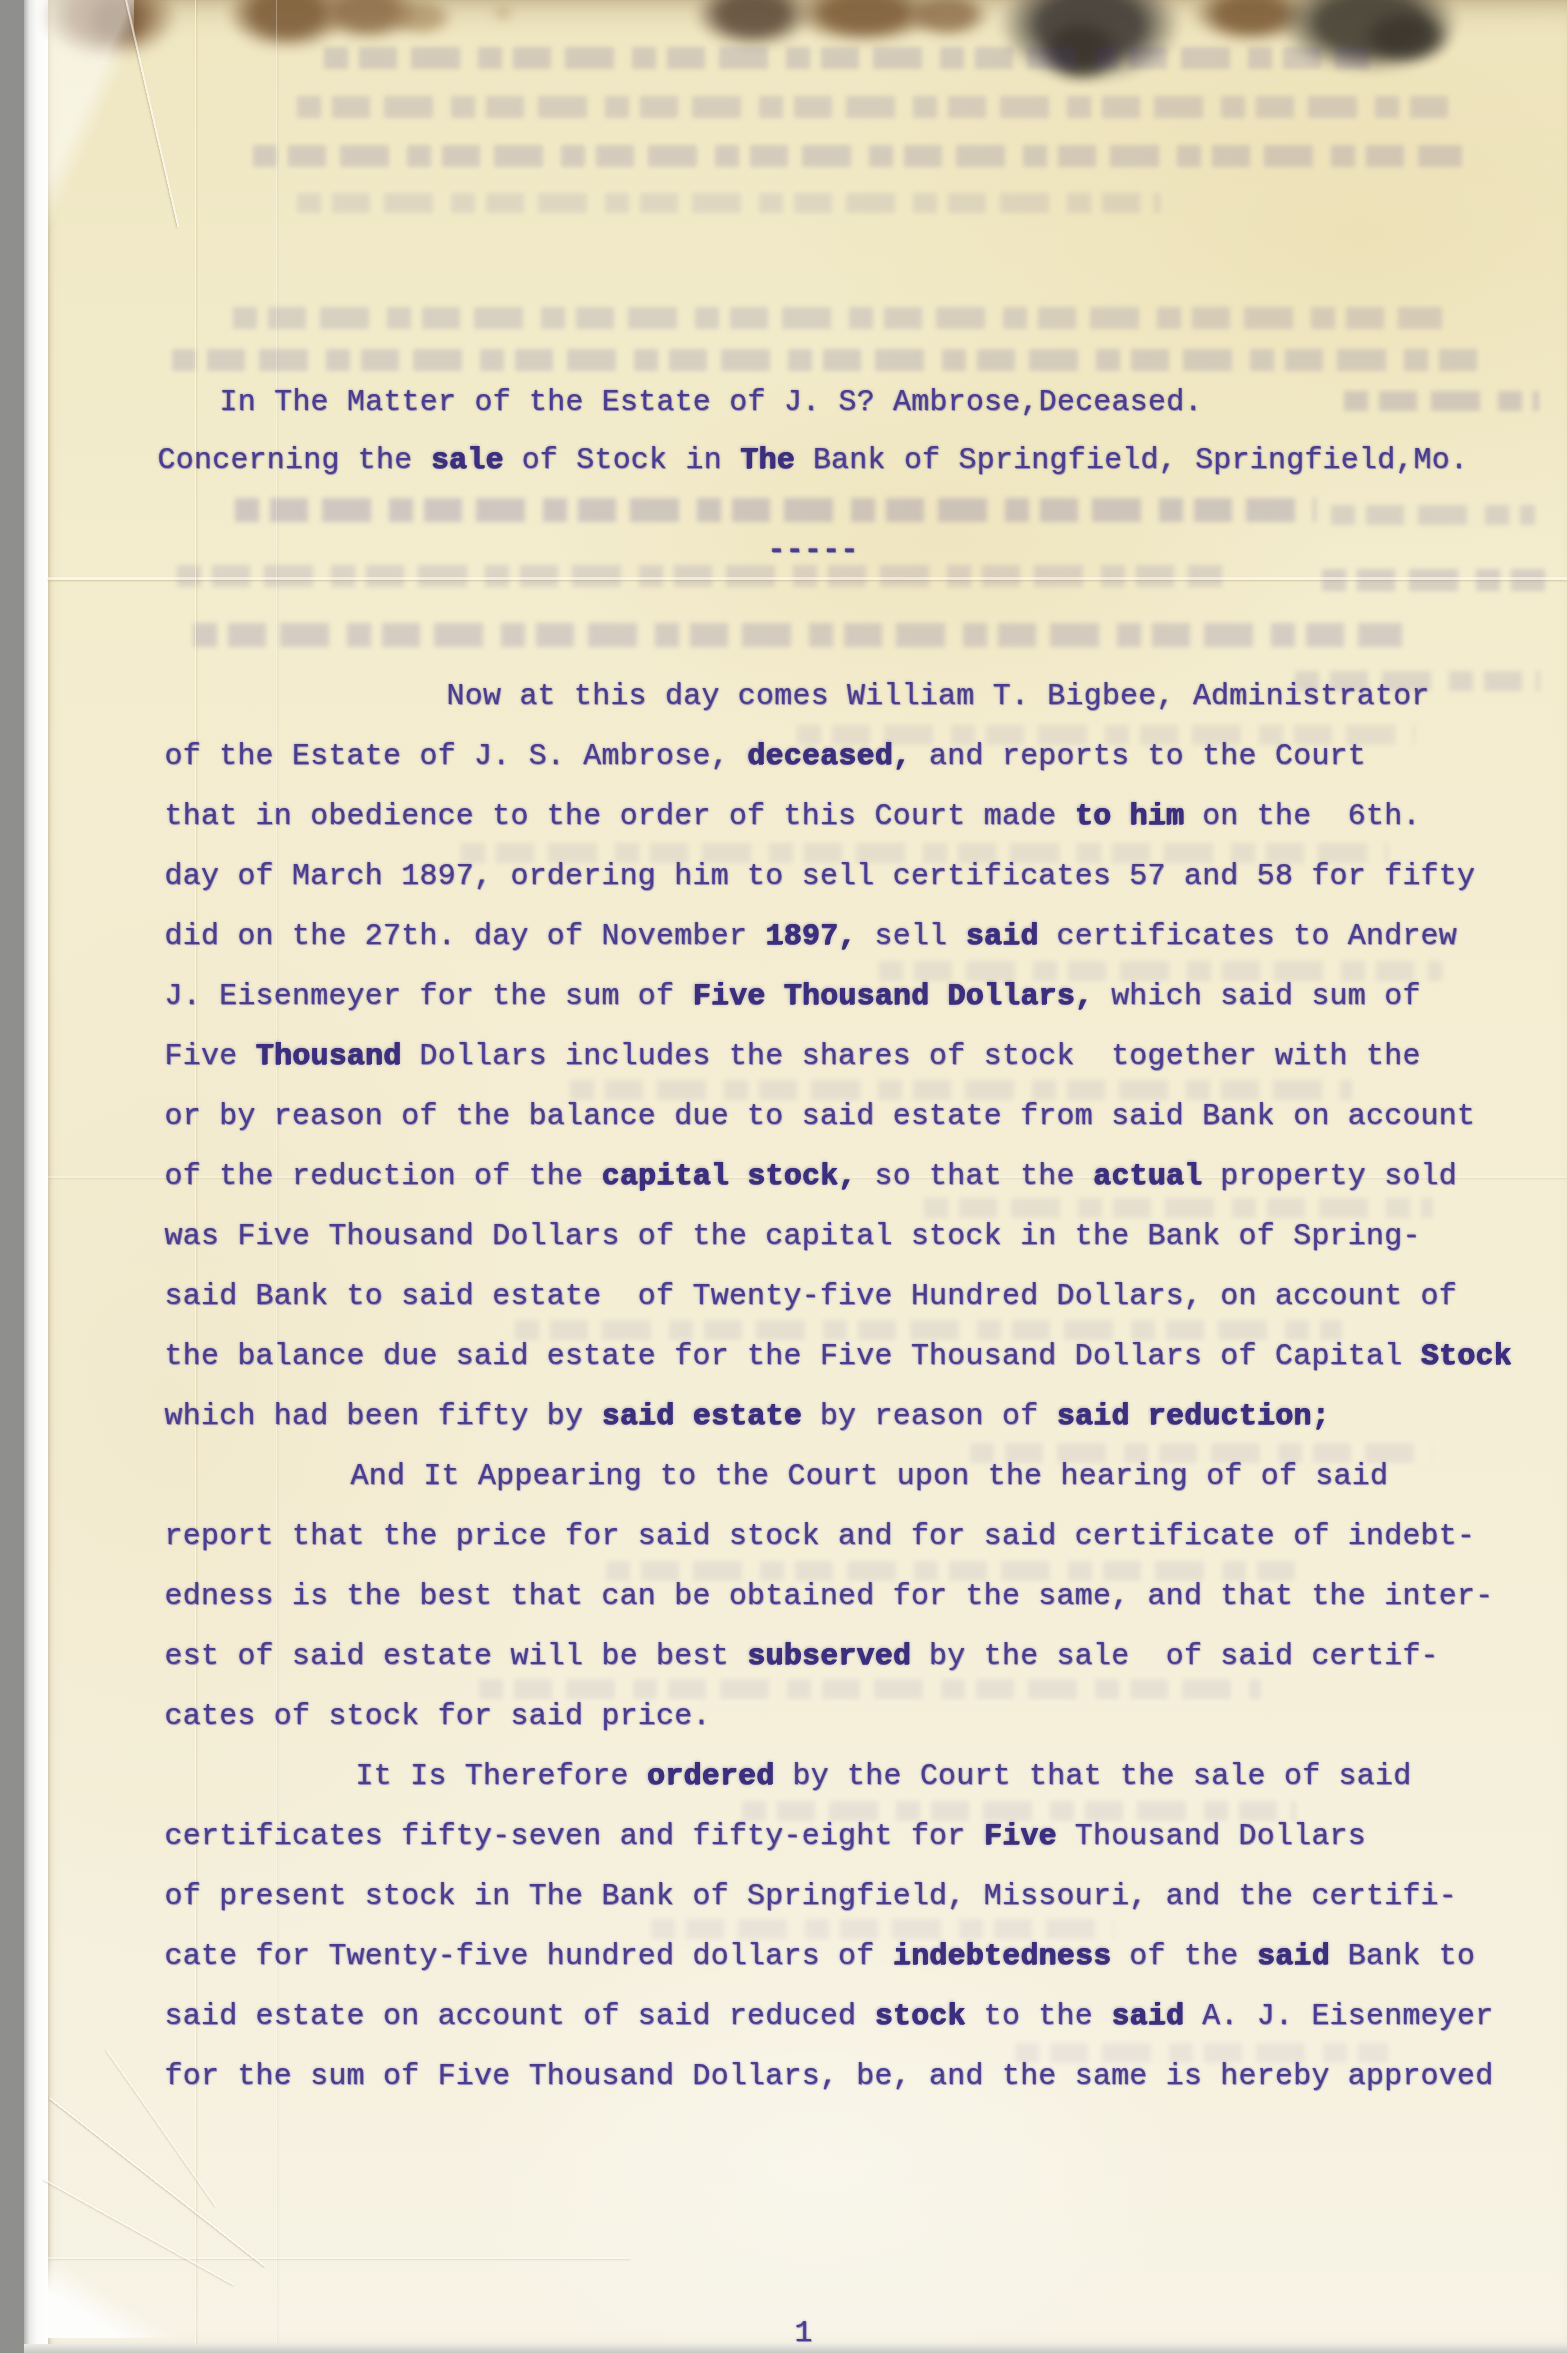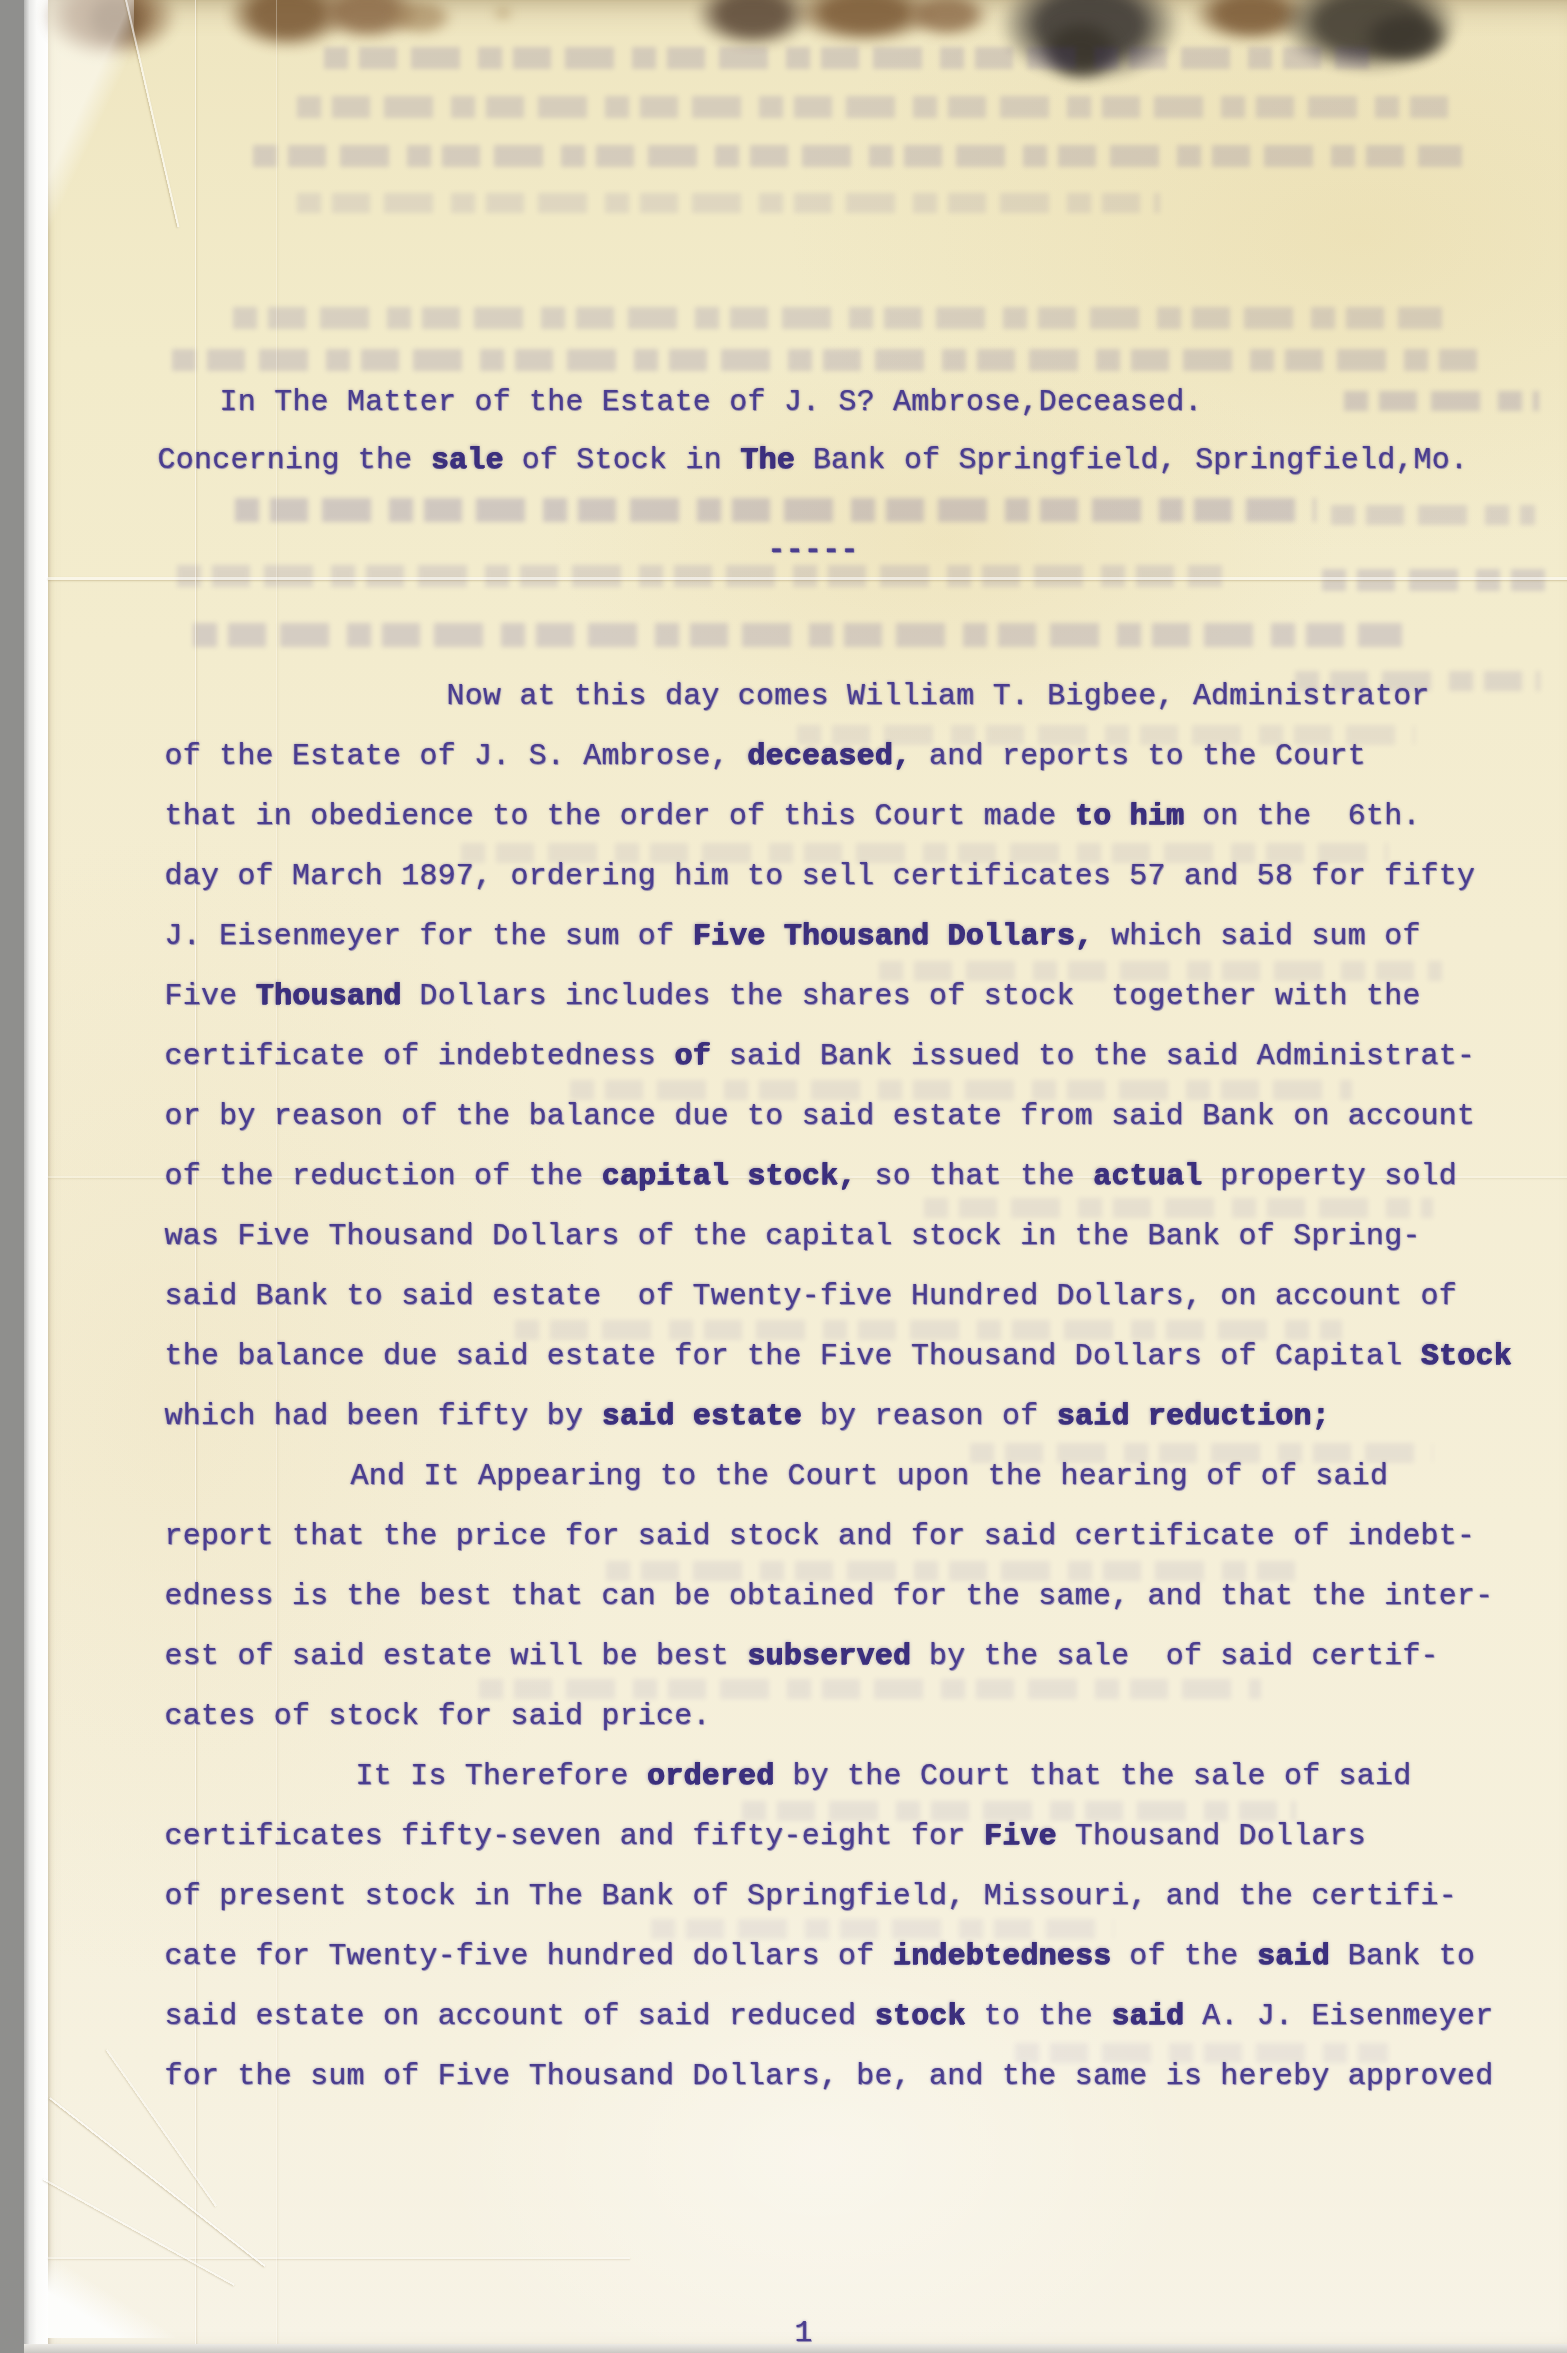--- a/index.html
+++ b/index.html
@@ -119,23 +119,23 @@
 
     <div class="typetext">
       <div class="tline" id="title-1"><span>In The Matter of the Estate of J. S? Ambrose,Deceased.</span></div>
       <div class="tline" id="title-2"><span>Concerning the </span><b>sale</b><span> of Stock in </span><b>The</b><span> Bank of Springfield, Springfield,Mo.</span></div>
       <div class="separator">-----</div>
       <div id="body-lines">
           <div class="line" style="padding-left: 282px;"><span>Now at this day comes William T. Bigbee, Administrator</span></div>
           <div class="line"><span>of the Estate of J. S. Ambrose, </span><b>deceased,</b><span> and reports to the Court</span></div>
           <div class="line"><span>that in obedience to the order of this Court made </span><b>to him</b><span> on the  6th.</span></div>
           <div class="line"><span>day of March 1897, ordering him to sell certificates 57 and 58 for fifty</span></div>
+          <div class="line"><span>did on the 27th. day of November </span><b>1897,</b><span> sell </span><b>said</b><span> certificates to Andrew</span></div>
           <div class="line"><span>J. Eisenmeyer for the sum of </span><b>Five Thousand Dollars,</b><span> which said sum of</span></div>
           <div class="line"><span>Five </span><b>Thousand</b><span> Dollars includes the shares of stock  together with the</span></div>
-          <div class="line"><span>certificate of indebtedness </span><b>of</b><span> said Bank issued to the said Administrat-</span></div>
           <div class="line"><span>or by reason of the balance due to said estate from said Bank on account</span></div>
           <div class="line"><span>of the reduction of the </span><b>capital stock,</b><span> so that the </span><b>actual</b><span> property sold</span></div>
           <div class="line"><span>was Five Thousand Dollars of the capital stock in the Bank of Spring-</span></div>
           <div class="line"><span>said Bank to said estate  of Twenty-five Hundred Dollars, on account of</span></div>
           <div class="line"><span>the balance due said estate for the Five Thousand Dollars of Capital </span><b>Stock</b><span></span></div>
           <div class="line"><span>which had been fifty by </span><b>said estate</b><span> by reason of </span><b>said reduction;</b><span></span></div>
           <div class="line" style="padding-left: 186px;"><span>And It Appearing to the Court upon the hearing of of said</span></div>
           <div class="line"><span>report that the price for said stock and for said certificate of indebt-</span></div>
           <div class="line"><span>edness is the best that can be obtained for the same, and that the inter-</span></div>
           <div class="line"><span>est of said estate will be best </span><b>subserved</b><span> by the sale  of said certif-</span></div>

